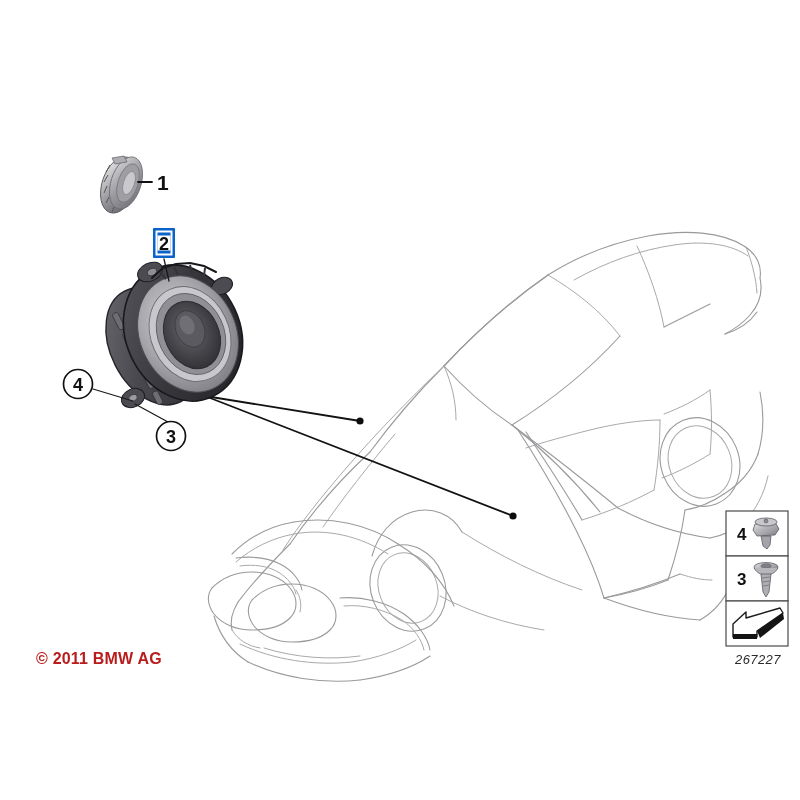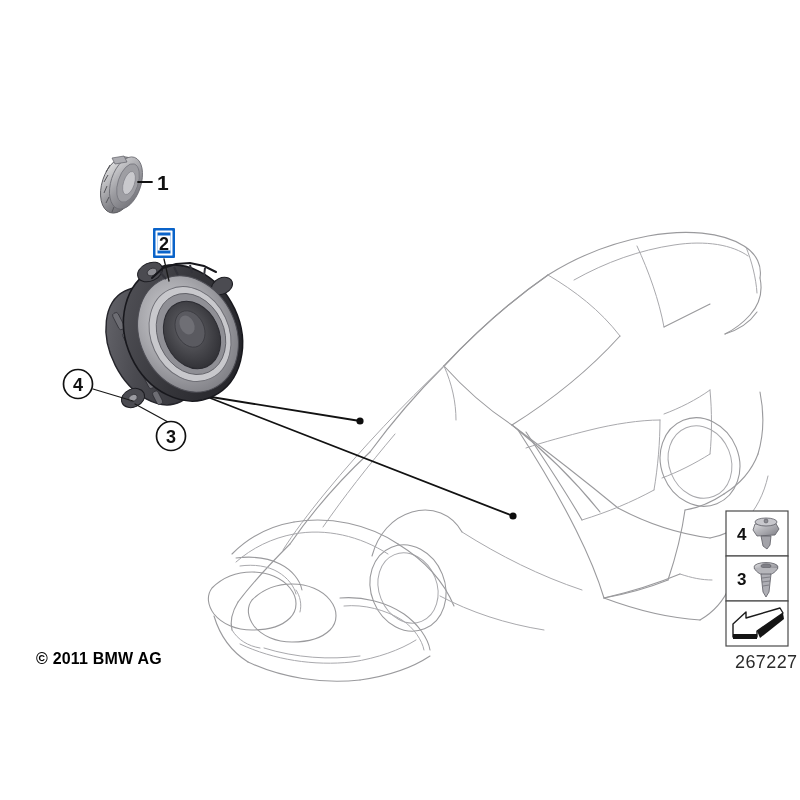--- a/index.html
+++ b/index.html
@@ -22,33 +22,34 @@
     width: 800px;
     height: 800px;
   }
   .copyright-text {
     position: absolute;
     left: 36px;
     top: 650px;
     font-family: "Liberation Sans", sans-serif;
     font-size: 16px;
     font-weight: bold;
-    color: #000000;
+    color: #b91c1c;
     letter-spacing: 0.2px;
     white-space: nowrap;
   }
   .diagram-number {
     position: absolute;
     left: 735px;
     top: 652px;
     font-family: "Liberation Sans", sans-serif;
-    font-size: 18px;
+    font-size: 13px;
     color: #2b2b2b;
     letter-spacing: 0.4px;
     white-space: nowrap;
+    font-style: italic;
   }
   .callout-num {
     font-family: "Liberation Sans", sans-serif;
     font-weight: bold;
     fill: #111111;
   }
   .legend-num {
     font-family: "Liberation Sans", sans-serif;
     font-weight: bold;
     fill: #111111;

